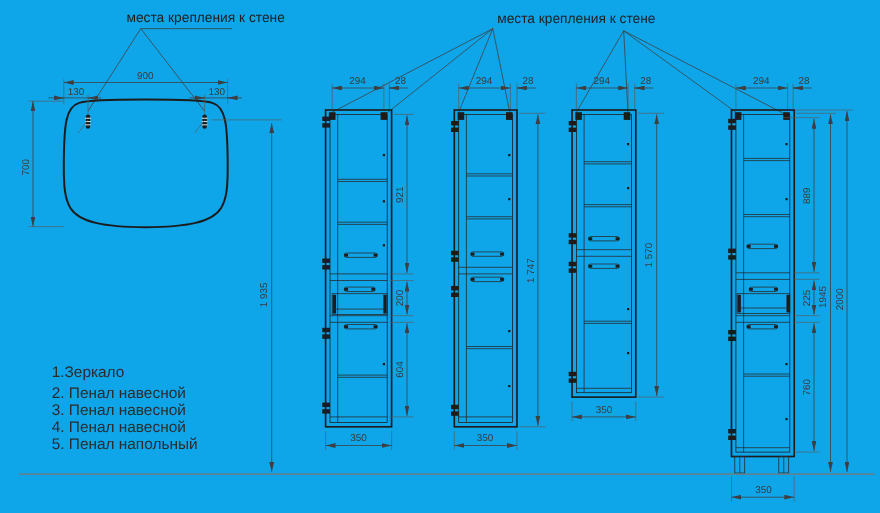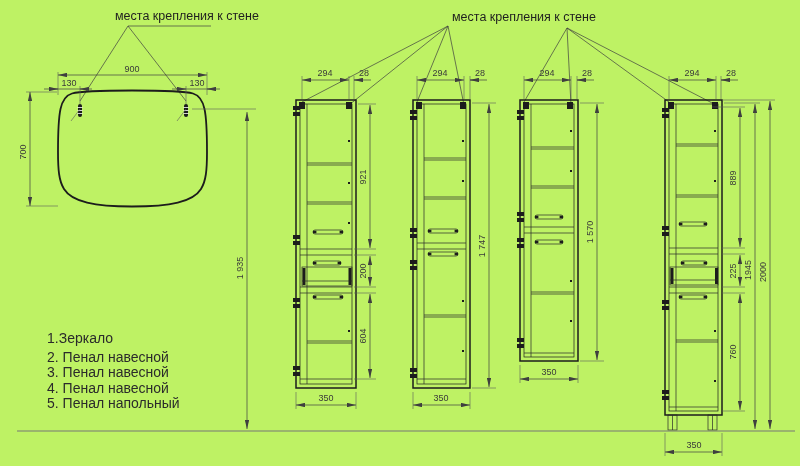--- a/index.html
+++ b/index.html
@@ -1,16 +1,16 @@
 <!DOCTYPE html>
 <html><head>
 <meta charset="utf-8">
 <style>
   html,body{margin:0;padding:0;background:#ffffff;}
-  #stage{position:relative;width:800px;height:466px;background:#bef264;overflow:hidden;}
+  #stage{position:relative;width:800px;height:466px;background:#0ea5e9;overflow:hidden;}
   svg{display:block;}
   text{font-family:"Liberation Sans","DejaVu Sans",sans-serif;}
   .dim-t{font-size:9px;fill:#3a3a3a;}
   .lbl-t{font-size:12.5px;fill:#1f1f1f;}
   .leg-t{font-size:14px;fill:#2b2b2b;}
   .ln{stroke:#3f3f3f;stroke-width:0.7;fill:none;}
   .ext{stroke:#5a5a5a;stroke-width:0.6;fill:none;}
   .carc{stroke:#1c1c1c;fill:none;}
   .thin{stroke:#2a2a2a;stroke-width:0.7;fill:none;}
   .lead{stroke:#3f3f3f;stroke-width:0.7;fill:none;}

